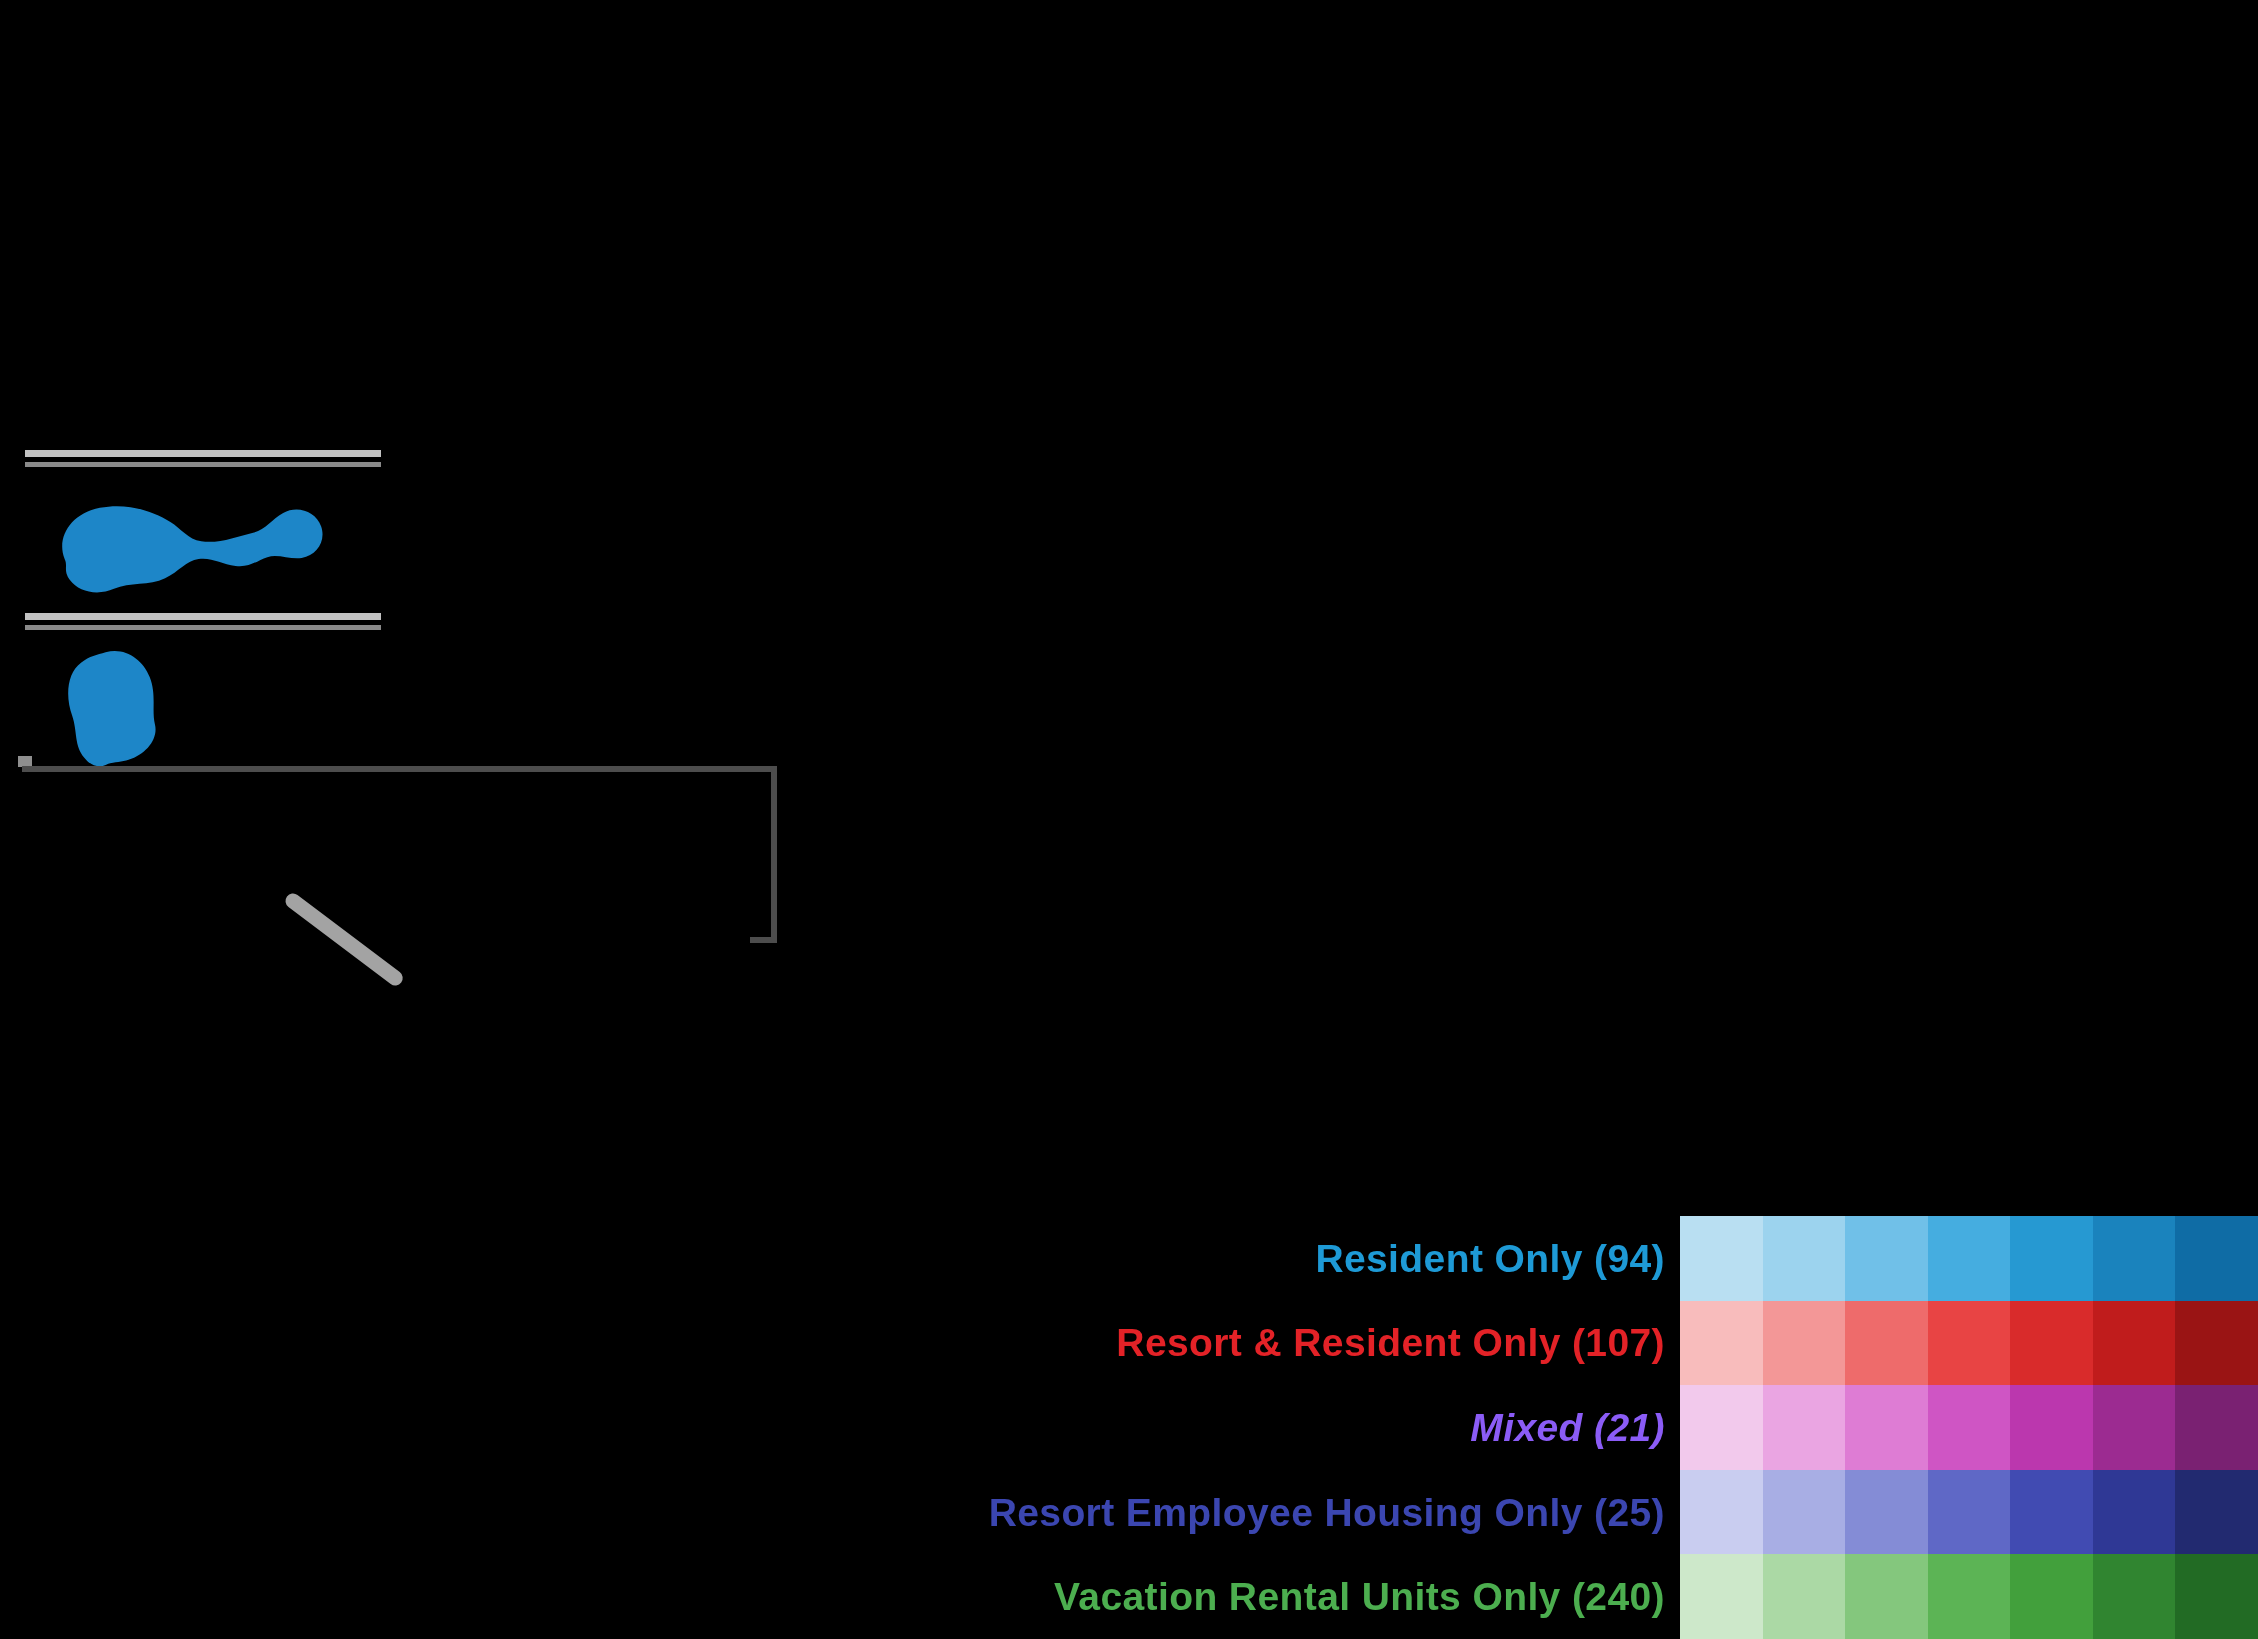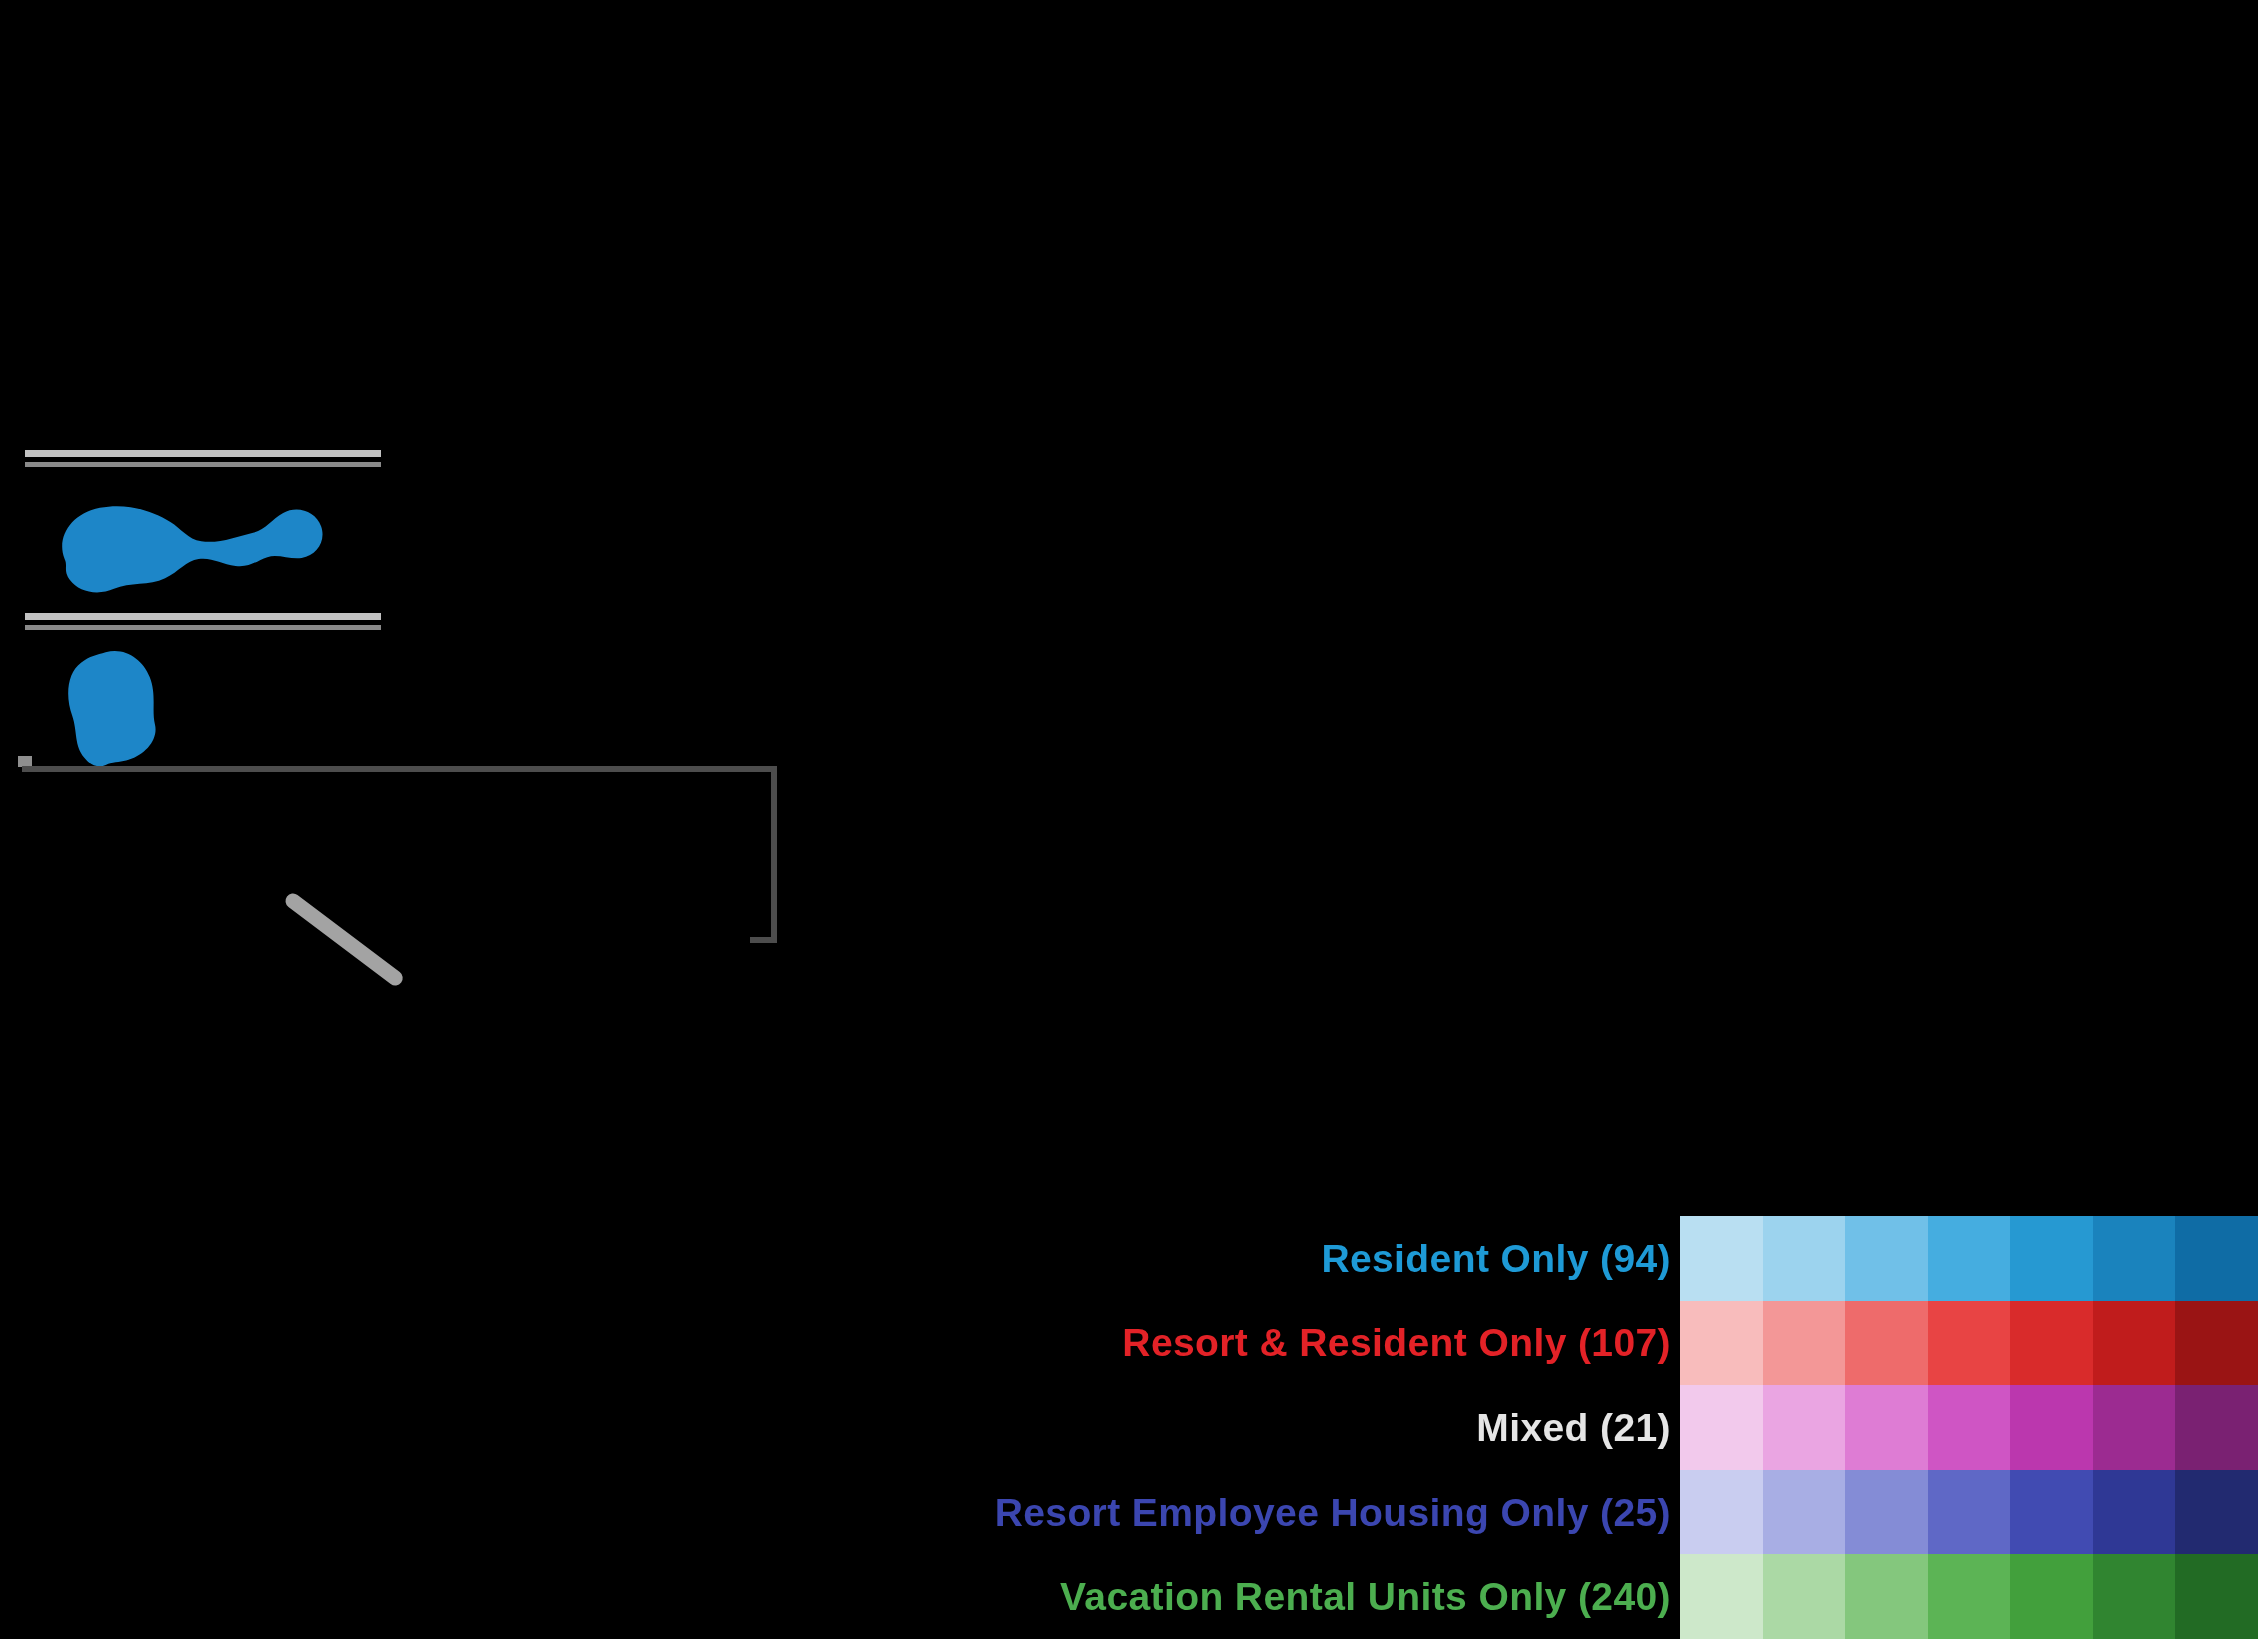--- a/index.html
+++ b/index.html
@@ -31,21 +31,21 @@
     left:918px;top:1216px;right:0;bottom:0;
     display:flex;flex-direction:column;
   }
   .legend-row{display:flex;align-items:center;flex:1;min-height:0;}
   .legend-label{
     flex:1;
     text-align:right;
     font-weight:bold;
     font-size:39px;
     line-height:1;
-    padding-right:9px;
+    padding-right:15px;
     white-space:nowrap;
     letter-spacing:0.4px;
   }
   .swatch-strip{display:flex;width:578px;height:100%;}
   .swatch{flex:1;height:100%;}
 </style>
 </head>
 <body>
 
 <div id="stage" style="background: rgb(0, 0, 0);">
@@ -122,21 +122,21 @@
           <div class="swatch" style="background: rgb(243, 151, 151);"></div>
           <div class="swatch" style="background: rgb(238, 107, 107);"></div>
           <div class="swatch" style="background: rgb(232, 68, 68);"></div>
           <div class="swatch" style="background: rgb(217, 43, 43);"></div>
           <div class="swatch" style="background: rgb(192, 28, 28);"></div>
           <div class="swatch" style="background: rgb(154, 20, 20);"></div>
         </div>
     </div>
 
     <div class="legend-row">
-      <span class="legend-label" style="color: #e5e5e5;">Mixed (21)</span>
+      <span class="legend-label" style="color: #8b5cf6; font-style: italic;">Mixed (21)</span>
       <div class="swatch-strip">
           <div class="swatch" style="background: rgb(242, 201, 236);"></div>
           <div class="swatch" style="background: rgb(234, 165, 226);"></div>
           <div class="swatch" style="background: rgb(222, 124, 212);"></div>
           <div class="swatch" style="background: rgb(207, 85, 196);"></div>
           <div class="swatch" style="background: rgb(187, 55, 174);"></div>
           <div class="swatch" style="background: rgb(156, 43, 145);"></div>
           <div class="swatch" style="background: rgb(122, 33, 114);"></div>
         </div>
     </div>

